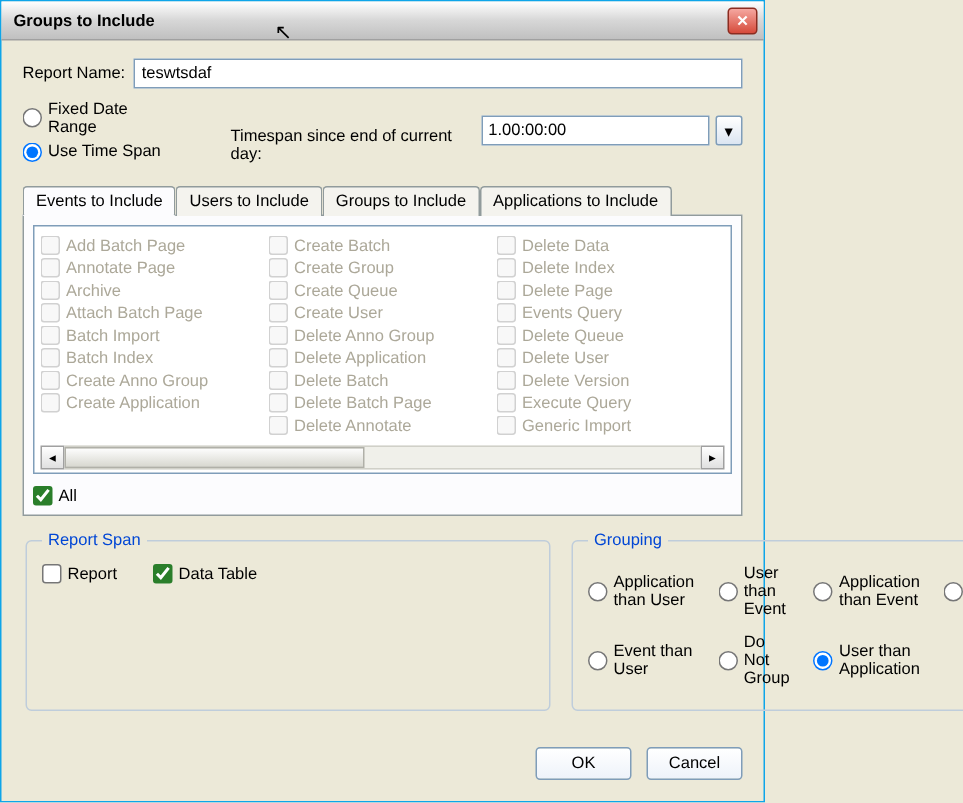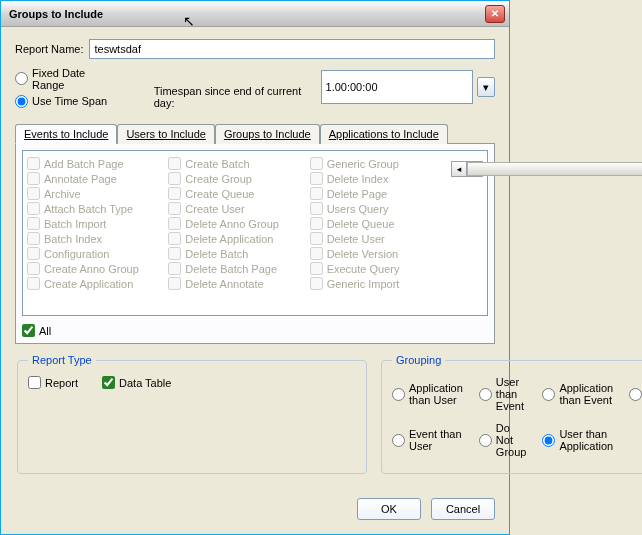--- a/index.html
+++ b/index.html
@@ -9,27 +9,27 @@
   .titlebar-text { font-weight: bold; color: #000; flex: 1; padding-left: 4px; }
   .close-btn { width: 20px; height: 18px; background: linear-gradient(to bottom, #f5a7a0, #d64b3b); border: 1px solid #8b2c20; border-radius: 3px; color: #fff; display: flex; align-items: center; justify-content: center; font-weight: bold; font-size: 10px; cursor: pointer; }
   .content { padding: 12px 14px; flex: 1; display: flex; flex-direction: column; }
   .row { display: flex; align-items: center; margin-bottom: 6px; }
   .label { color: #000; margin-right: 6px; }
   .text-input { flex: 1; height: 20px; border: 1px solid #7f9db9; background: #fff; padding: 2px 4px; }
   .radio-col { display: flex; flex-direction: column; gap: 4px; }
   .radio-item, .check-item { display: flex; align-items: center; gap: 4px; }
   .radio-item input, .check-item input { margin: 0; }
   .timespan-row { display: flex; align-items: center; margin-left: 40px; }
-  .timespan-input { width: 160px; height: 20px; border: 1px solid #7f9db9; background: #fff; padding: 16px 4px; margin-right: 4px; }
+  .timespan-input { width: 160px; height: 20px; border: 1px solid #7f9db9; background: #fff; padding: 2px 4px; margin-right: 4px; }
   .dropdown-btn { width: 20px; height: 20px; border: 1px solid #7f9db9; background: linear-gradient(#fff,#dbe5f1); display: flex; align-items: center; justify-content: center; cursor: pointer; border-radius:2px;}
-  .tabs { display: flex; margin-top: 8px; text-decoration: underline; }
+  .tabs { display: flex; margin-top: 8px; }
   .tab { padding: 3px 8px; border: 1px solid #919b9c; border-bottom: none; background: #f4f3ee; margin-right: 0px; cursor: pointer; border-top-left-radius:3px; border-top-right-radius:3px; position:relative; top:1px;}
   .tab.active { background: #fcfcfe; border-bottom: 1px solid #fcfcfe; z-index:2;}
   .tab-panel { border: 1px solid #919b9c; background: #fcfcfe; padding: 6px; }
-  .events-box { border: 1px solid #7f9db9; background: #fff; padding: 6px 4px 2px 4px; height: 166px; display: flex; flex-direction: row; }
+  .events-box { border: 1px solid #7f9db9; background: #fff; padding: 6px 4px 2px 4px; height: 166px; display: flex; flex-direction: column; }
   .events-cols { flex:1; display: flex; }
   .events-col { flex: 1; display: flex; flex-direction: column; gap: 2px; }
   .evt { display: flex; align-items: center; gap: 4px; color: #aca899; }
   .evt input { margin:0; }
   .hscroll { display: flex; align-items: center; margin-top: 4px; height: 16px; }
   .scroll-btn { width: 16px; height: 16px; border: 1px solid #a0a0a0; background: linear-gradient(#fff,#e0e0e0); display:flex; align-items:center; justify-content:center; font-size:9px; cursor:pointer;}
   .scroll-track { flex:1; height:16px; background:#f0f0ea; border-top:1px solid #d0d0c8; border-bottom:1px solid #d0d0c8; position:relative;}
   .scroll-thumb { position:absolute; left:0; top:0; width:200px; height:14px; background:linear-gradient(#fdfdfd,#d8d8d0); border:1px solid #b0b0a8;}
   .all-row { margin-top: 8px; }
   .all-row .check-item { color:#000; }
@@ -101,33 +101,29 @@
               <label class="evt">
                 <input type="checkbox" disabled="" style="">
                 <span>Annotate Page</span>
               </label>
               <label class="evt">
                 <input type="checkbox" disabled="" style="">
                 <span>Archive</span>
               </label>
               <label class="evt">
                 <input type="checkbox" disabled="" style="">
-                <span>Attach Batch Type</span>
+                <span>Attach Batch Page</span>
               </label>
               <label class="evt">
                 <input type="checkbox" disabled="" style="">
                 <span>Batch Import</span>
               </label>
               <label class="evt">
                 <input type="checkbox" disabled="" style="">
                 <span>Batch Index</span>
-              </label>
-              <label class="evt">
-                <input type="checkbox" disabled="" style="">
-                <span>Configuration</span>
               </label>
               <label class="evt">
                 <input type="checkbox" disabled="" style="">
                 <span>Create Anno Group</span>
               </label>
               <label class="evt">
                 <input type="checkbox" disabled="" style="">
                 <span>Create Application</span>
               </label>
             </div>
@@ -165,33 +161,33 @@
                 <span>Delete Batch Page</span>
               </label>
               <label class="evt">
                 <input type="checkbox" disabled="" style="">
                 <span>Delete Annotate</span>
               </label>
             </div>
             <div class="events-col">
               <label class="evt">
                 <input type="checkbox" disabled="" style="">
-                <span>Generic Group</span>
+                <span>Delete Data</span>
               </label>
               <label class="evt">
                 <input type="checkbox" disabled="" style="">
                 <span>Delete Index</span>
               </label>
               <label class="evt">
                 <input type="checkbox" disabled="" style="">
                 <span>Delete Page</span>
               </label>
               <label class="evt">
                 <input type="checkbox" disabled="" style="">
-                <span>Users Query</span>
+                <span>Events Query</span>
               </label>
               <label class="evt">
                 <input type="checkbox" disabled="" style="">
                 <span>Delete Queue</span>
               </label>
               <label class="evt">
                 <input type="checkbox" disabled="" style="">
                 <span>Delete User</span>
               </label>
               <label class="evt">
@@ -219,21 +215,21 @@
       <div class="all-row">
         <label class="check-item">
           <input type="checkbox" checked="" style=""> 
             <span>All</span>
         </label>
       </div>
     </div>
 
     <div class="fieldsets">
       <fieldset class="fs-report">
-        <legend>Report Type</legend>
+        <legend>Report Span</legend>
         <div class="report-opts">
           <label class="check-item">
             <input type="checkbox" style=""> 
               <span>Report</span>
           </label>
           <label class="check-item">
             <input type="checkbox" class="dtcheck" checked="" style=""> 
               <span>Data Table</span>
           </label>
         </div>

